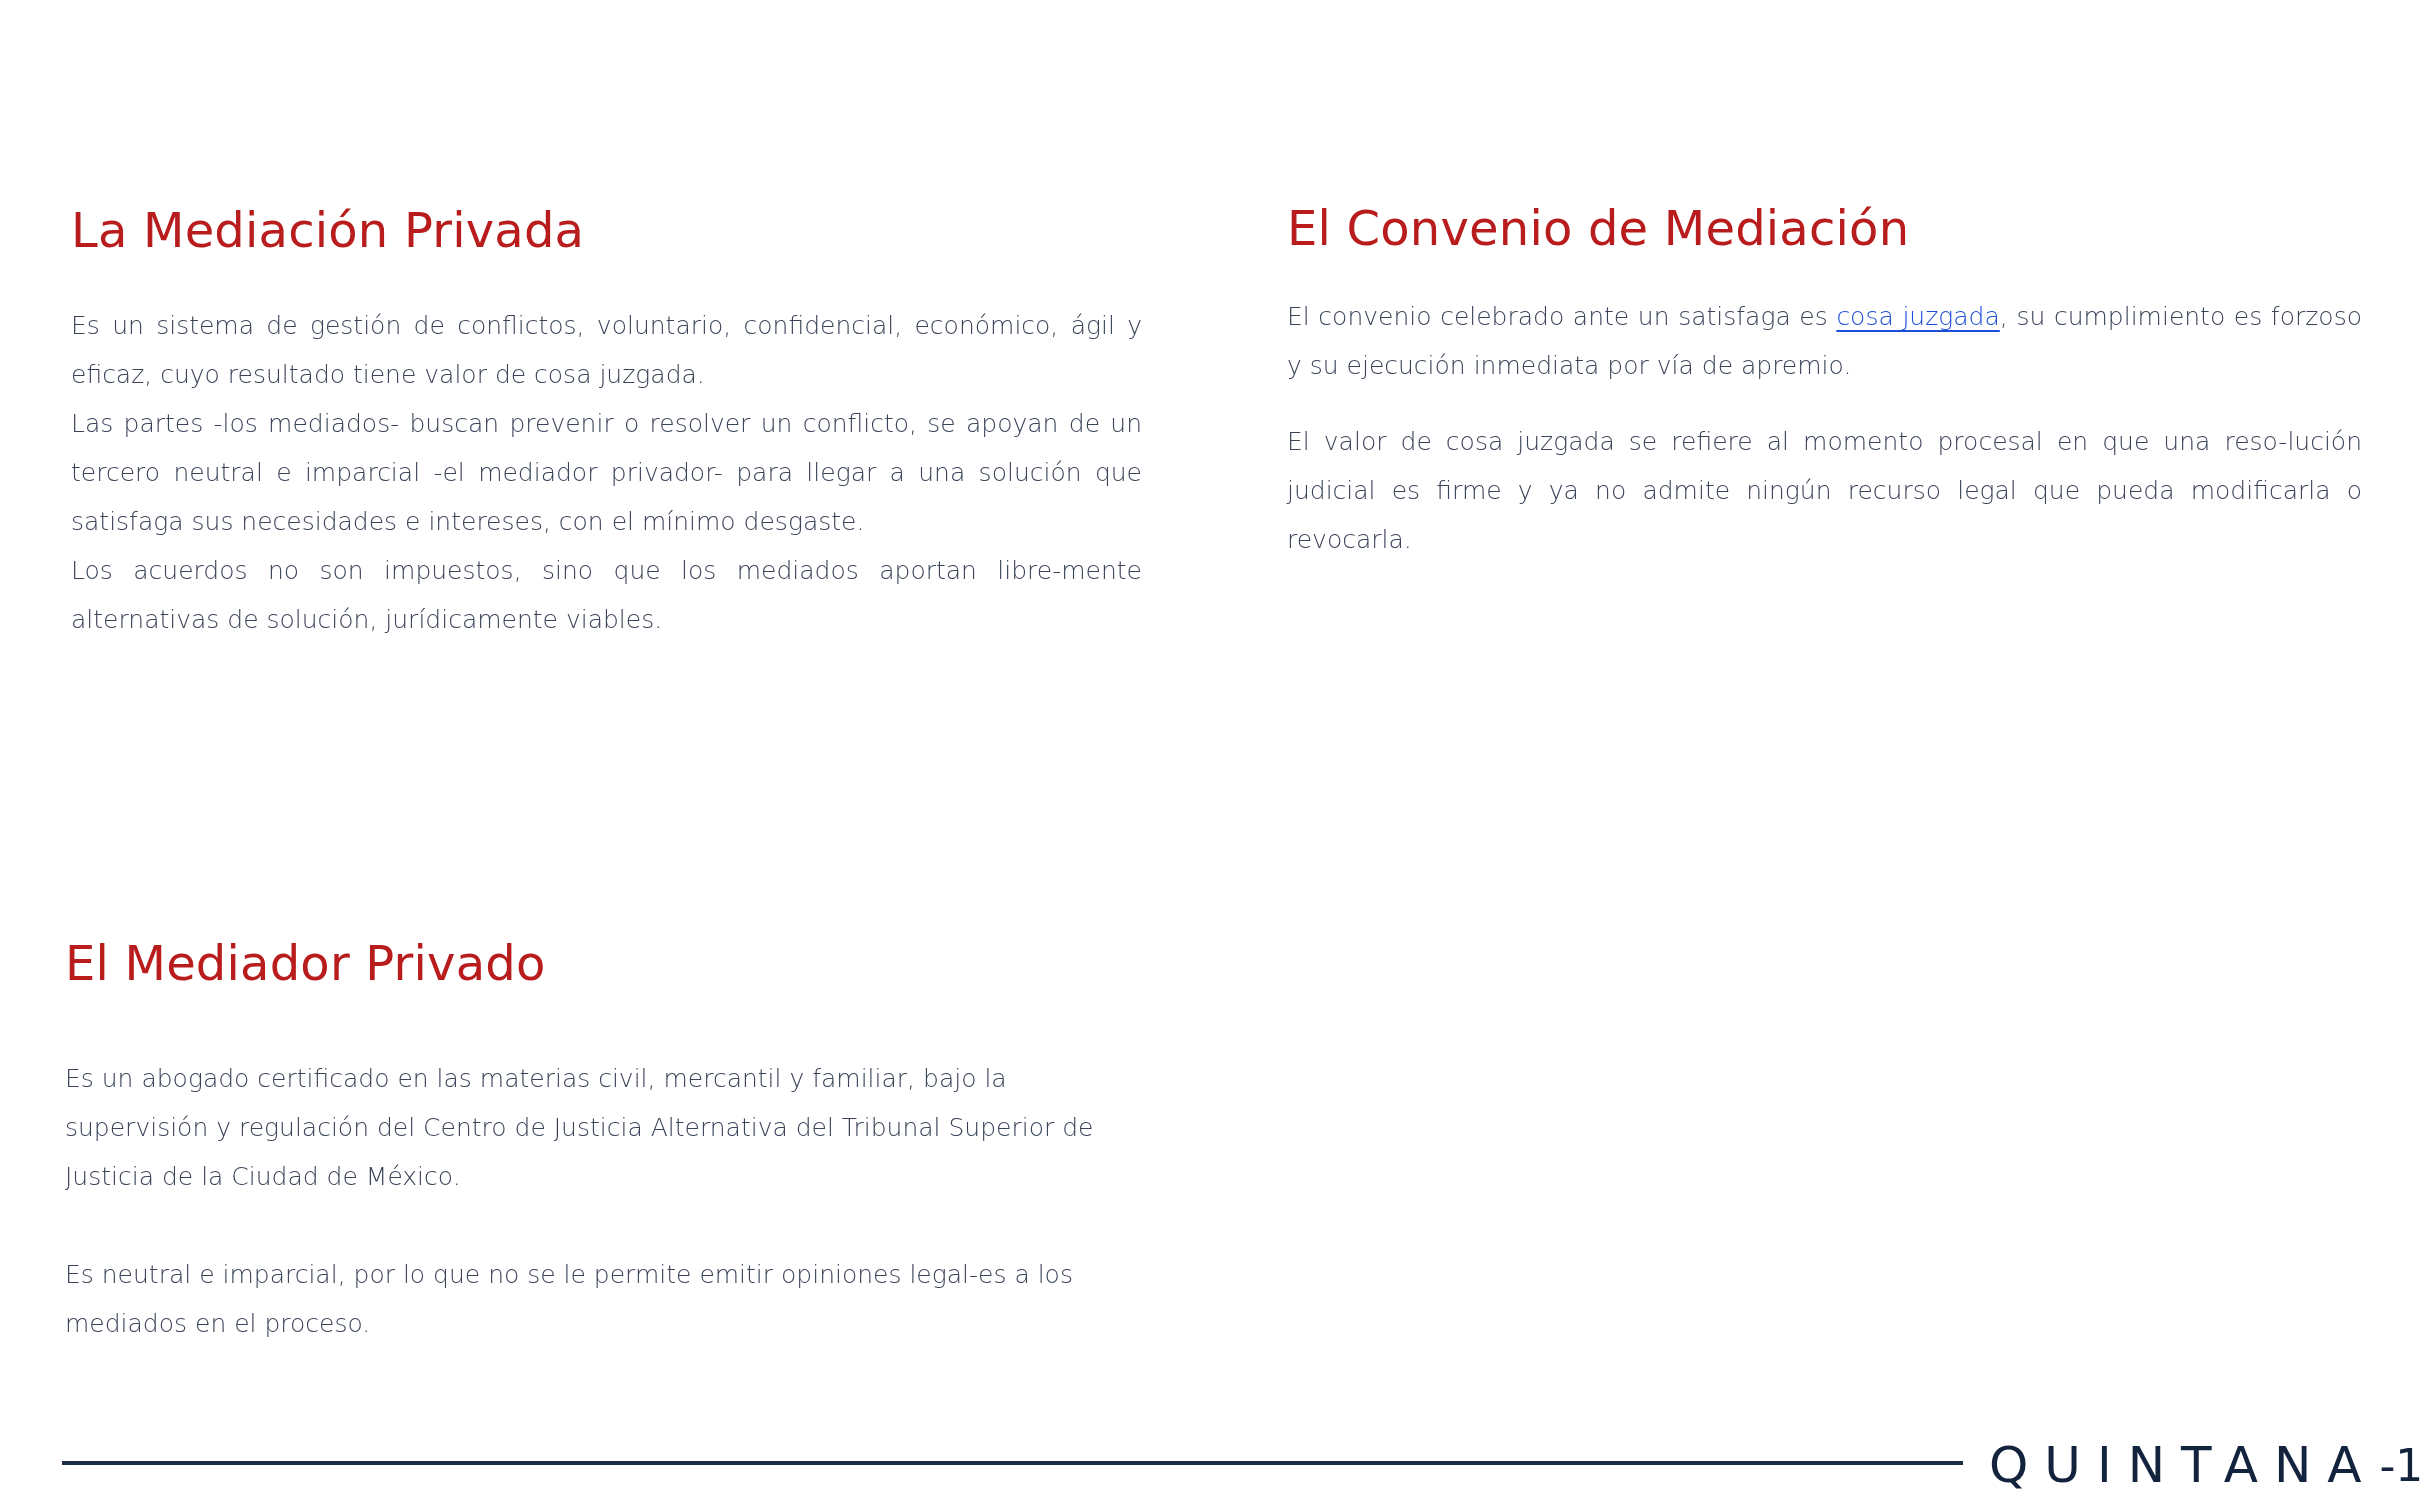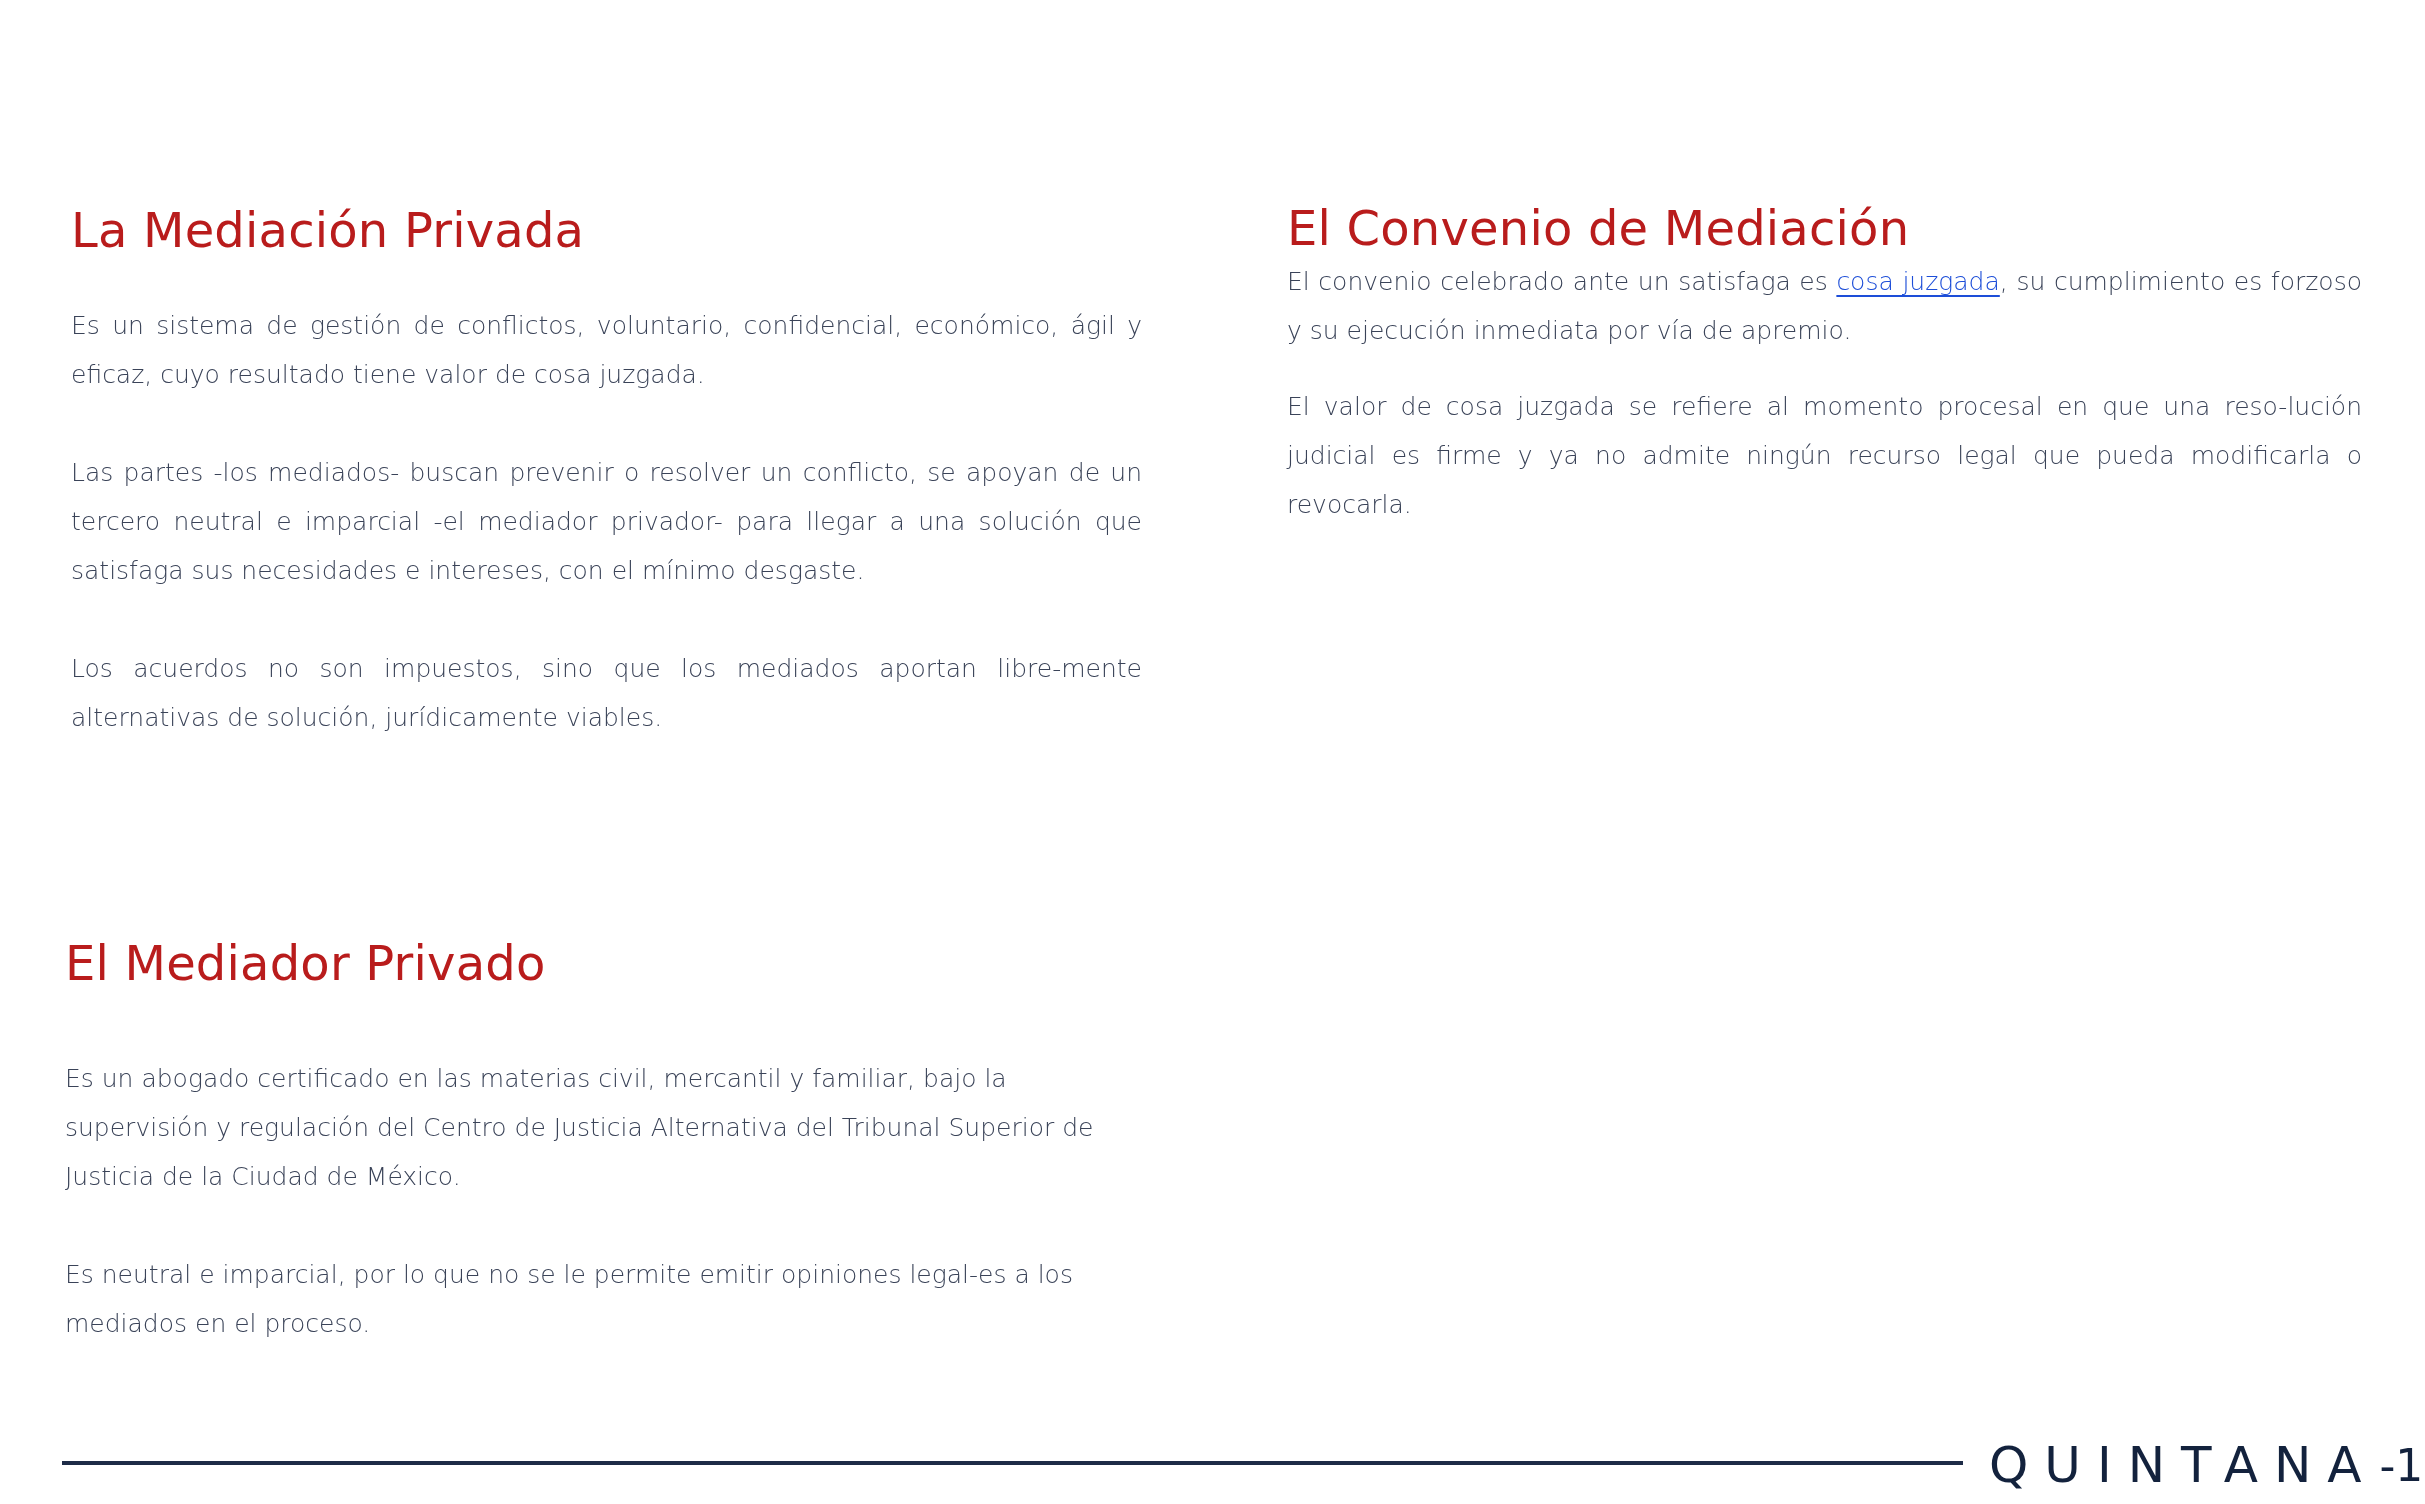--- a/index.html
+++ b/index.html
@@ -34,28 +34,28 @@
       font-weight: 300;
     }
     .justify p { text-align: justify; }
 
     #sec-mediacion {
       left: 71px;
       top: 202px;
       width: 1071px;
     }
     #sec-mediacion h2 { margin-bottom: 42px; }
-    #sec-mediacion p + p { margin-top: 49px; }
+    #sec-mediacion p + p { }
 
     #sec-convenio {
       left: 1287px;
       top: 200px;
       width: 1075px;
     }
-    #sec-convenio h2 { }
+    #sec-convenio h2 { margin-bottom: 35px; }
     #sec-convenio p + p { margin-top: 27px; }
 
     #sec-mediador {
       left: 65px;
       top: 935px;
       width: 1077px;
     }
     #sec-mediador h2 { margin-bottom: 62px; }
     #sec-mediador p + p { margin-top: 49px; }
 

